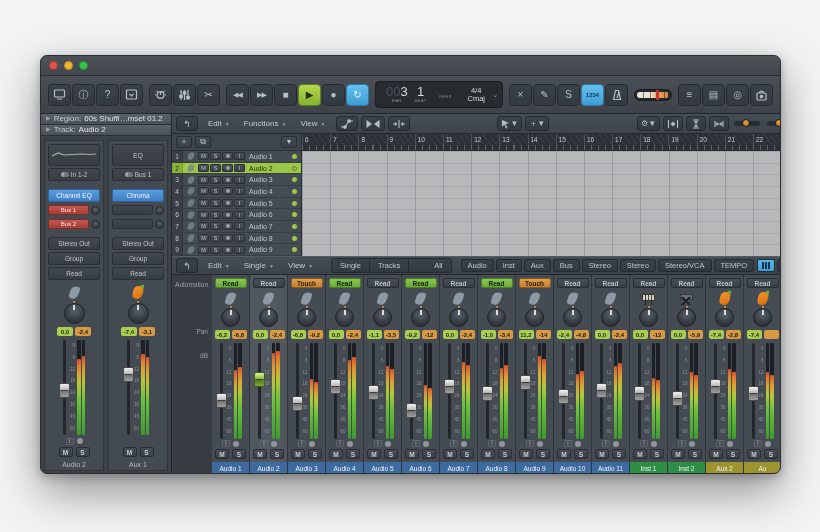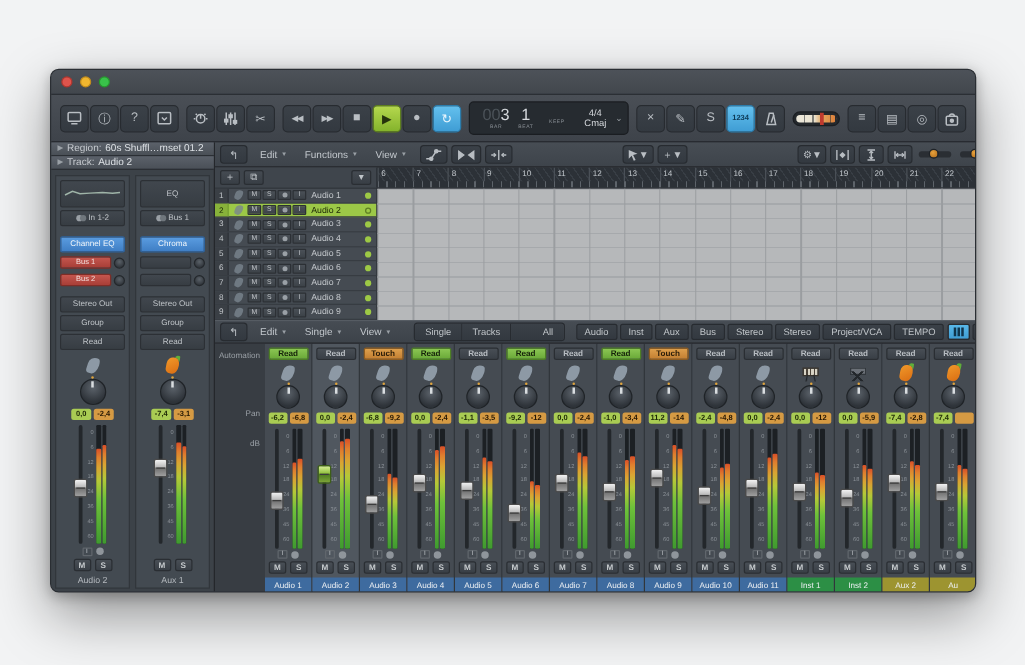--- a/index.html
+++ b/index.html
@@ -746,21 +746,21 @@
             <div class="seg">All</div>
           </div>
         <div class="filters">
 
         <div class="fbtn">Audio</div>
             <div class="fbtn">Inst</div>
             <div class="fbtn">Aux</div>
             <div class="fbtn">Bus</div>
             <div class="fbtn">Stereo</div>
             <div class="fbtn">Stereo</div>
-            <div class="fbtn">Project/VCA</div>
+            <div class="fbtn">Stereo/VCA</div>
             <div class="fbtn">TEMPO</div>
           </div>
         <div class="view-btns">
           <div class="vbtn active">
               <i></i>
               <i></i>
               <i></i>
             </div>
           <div class="vbtn wide">
               <i></i>

